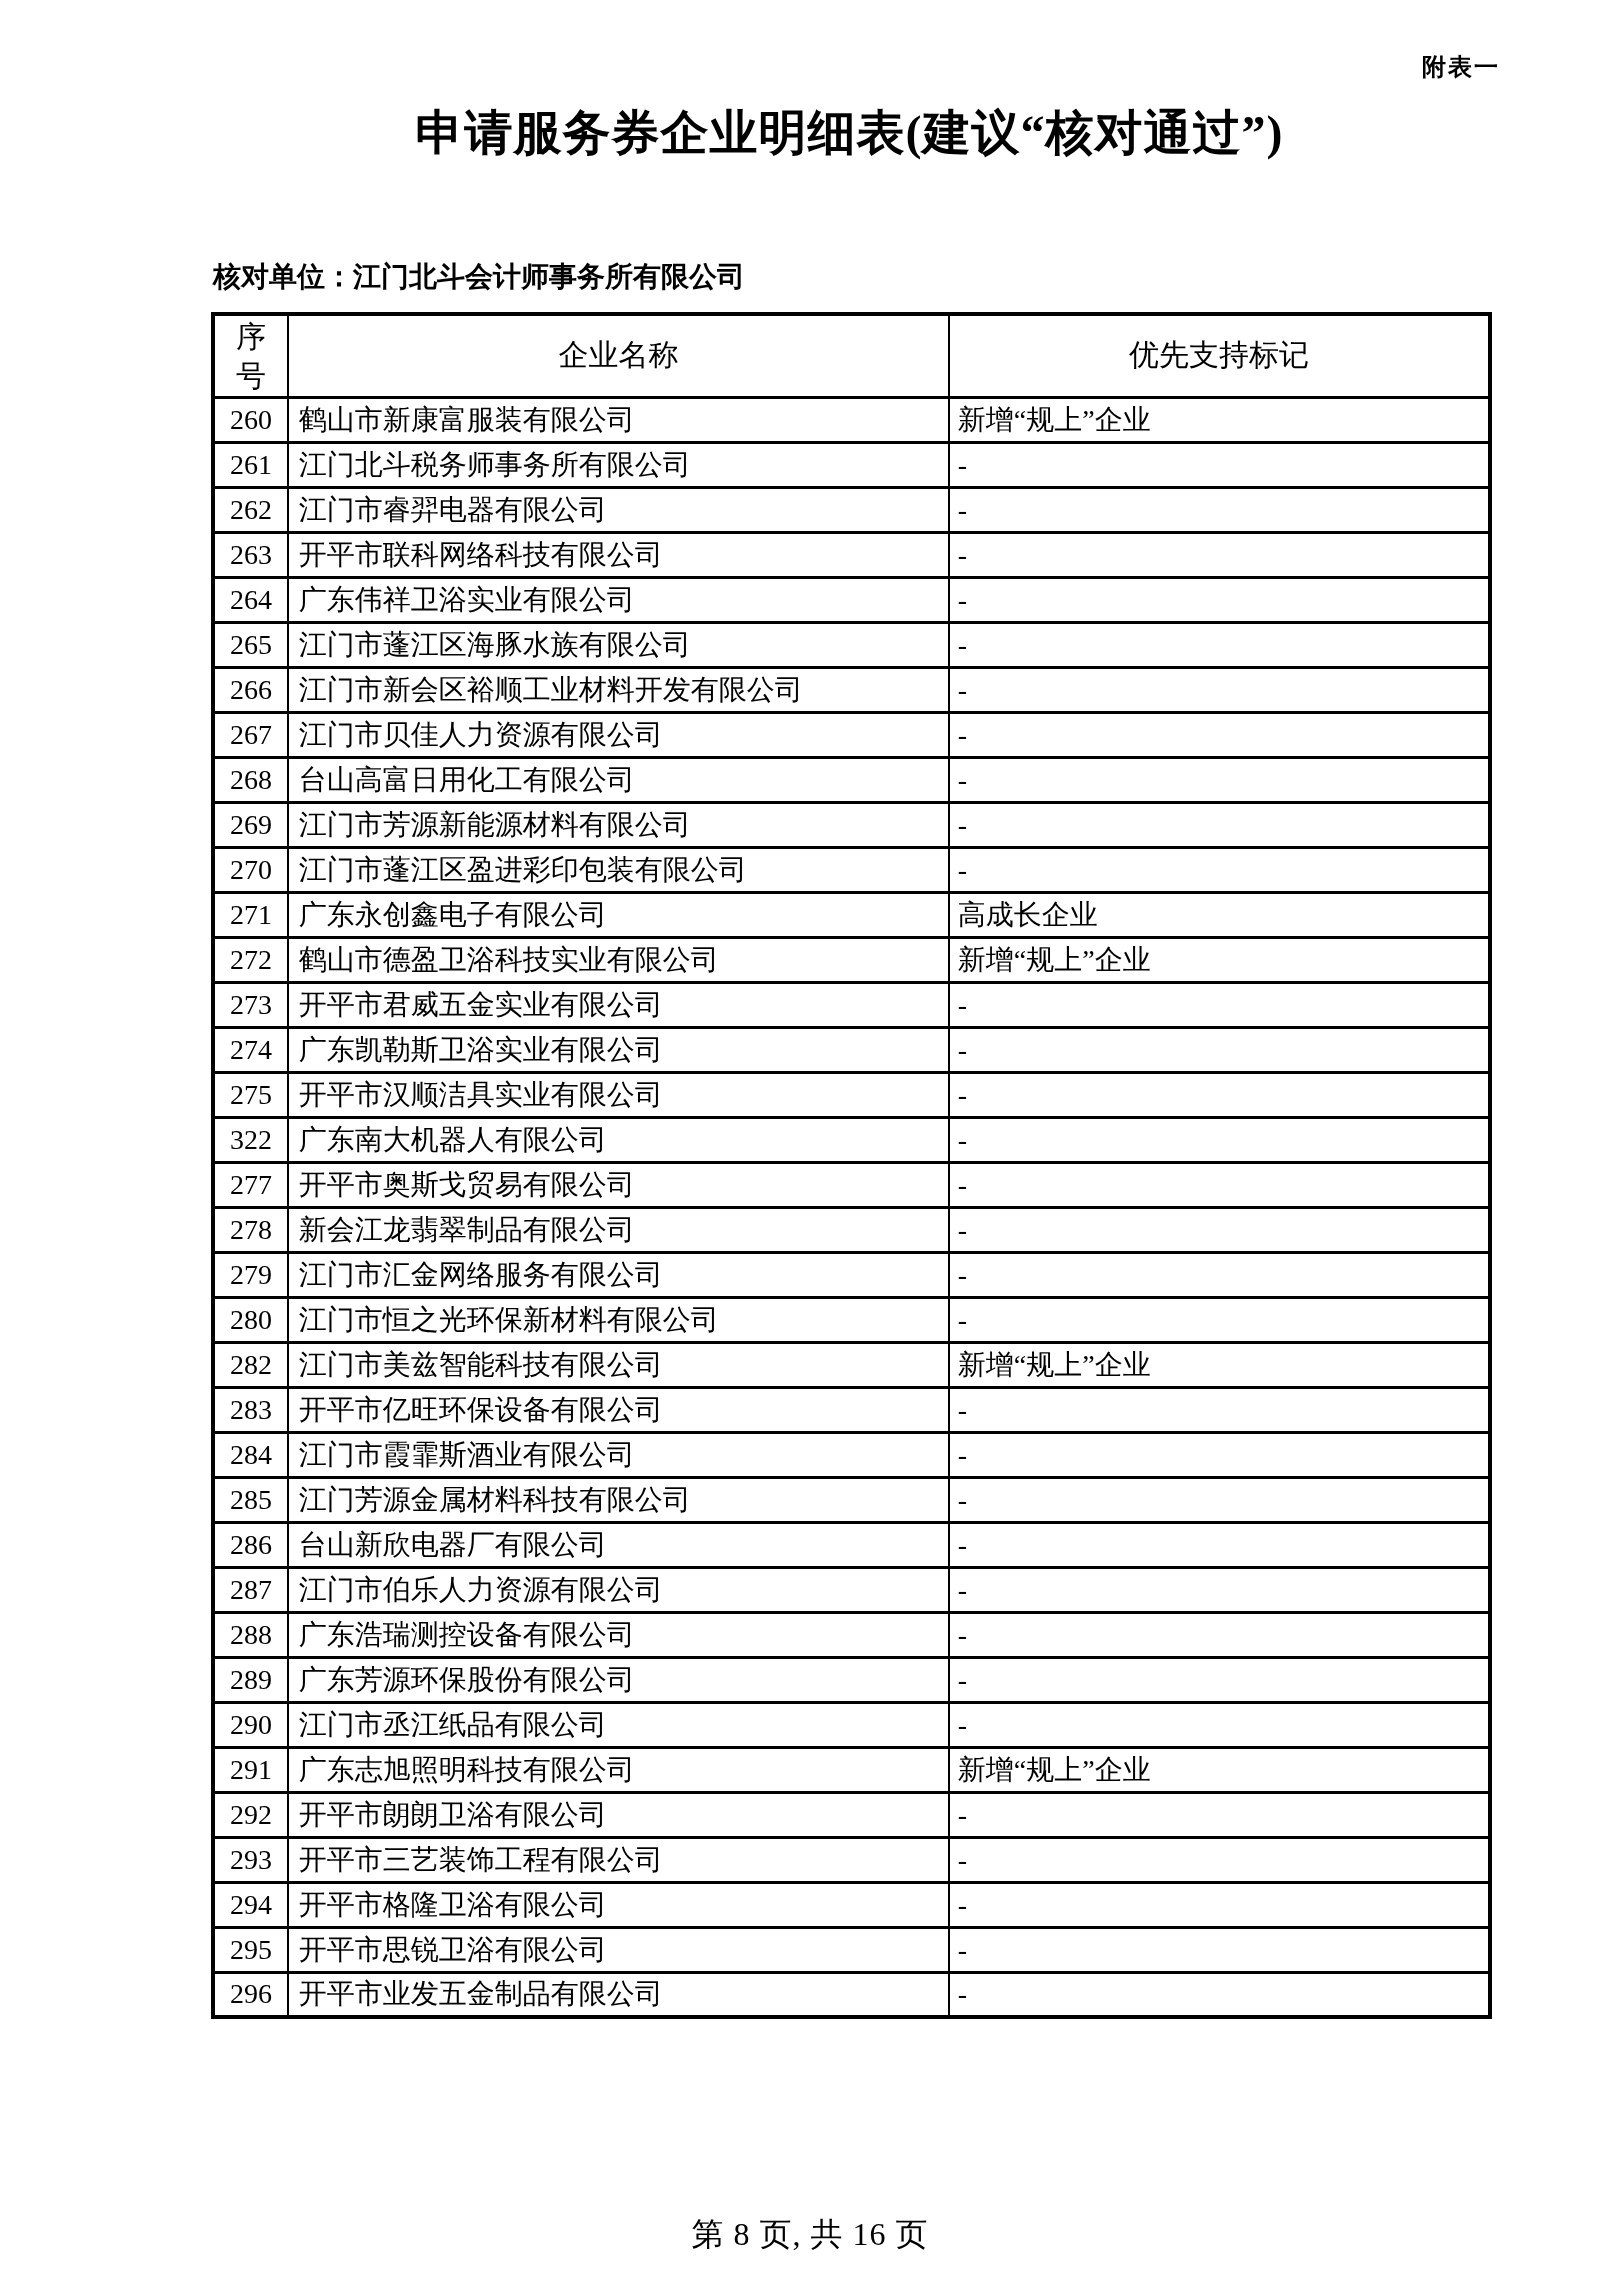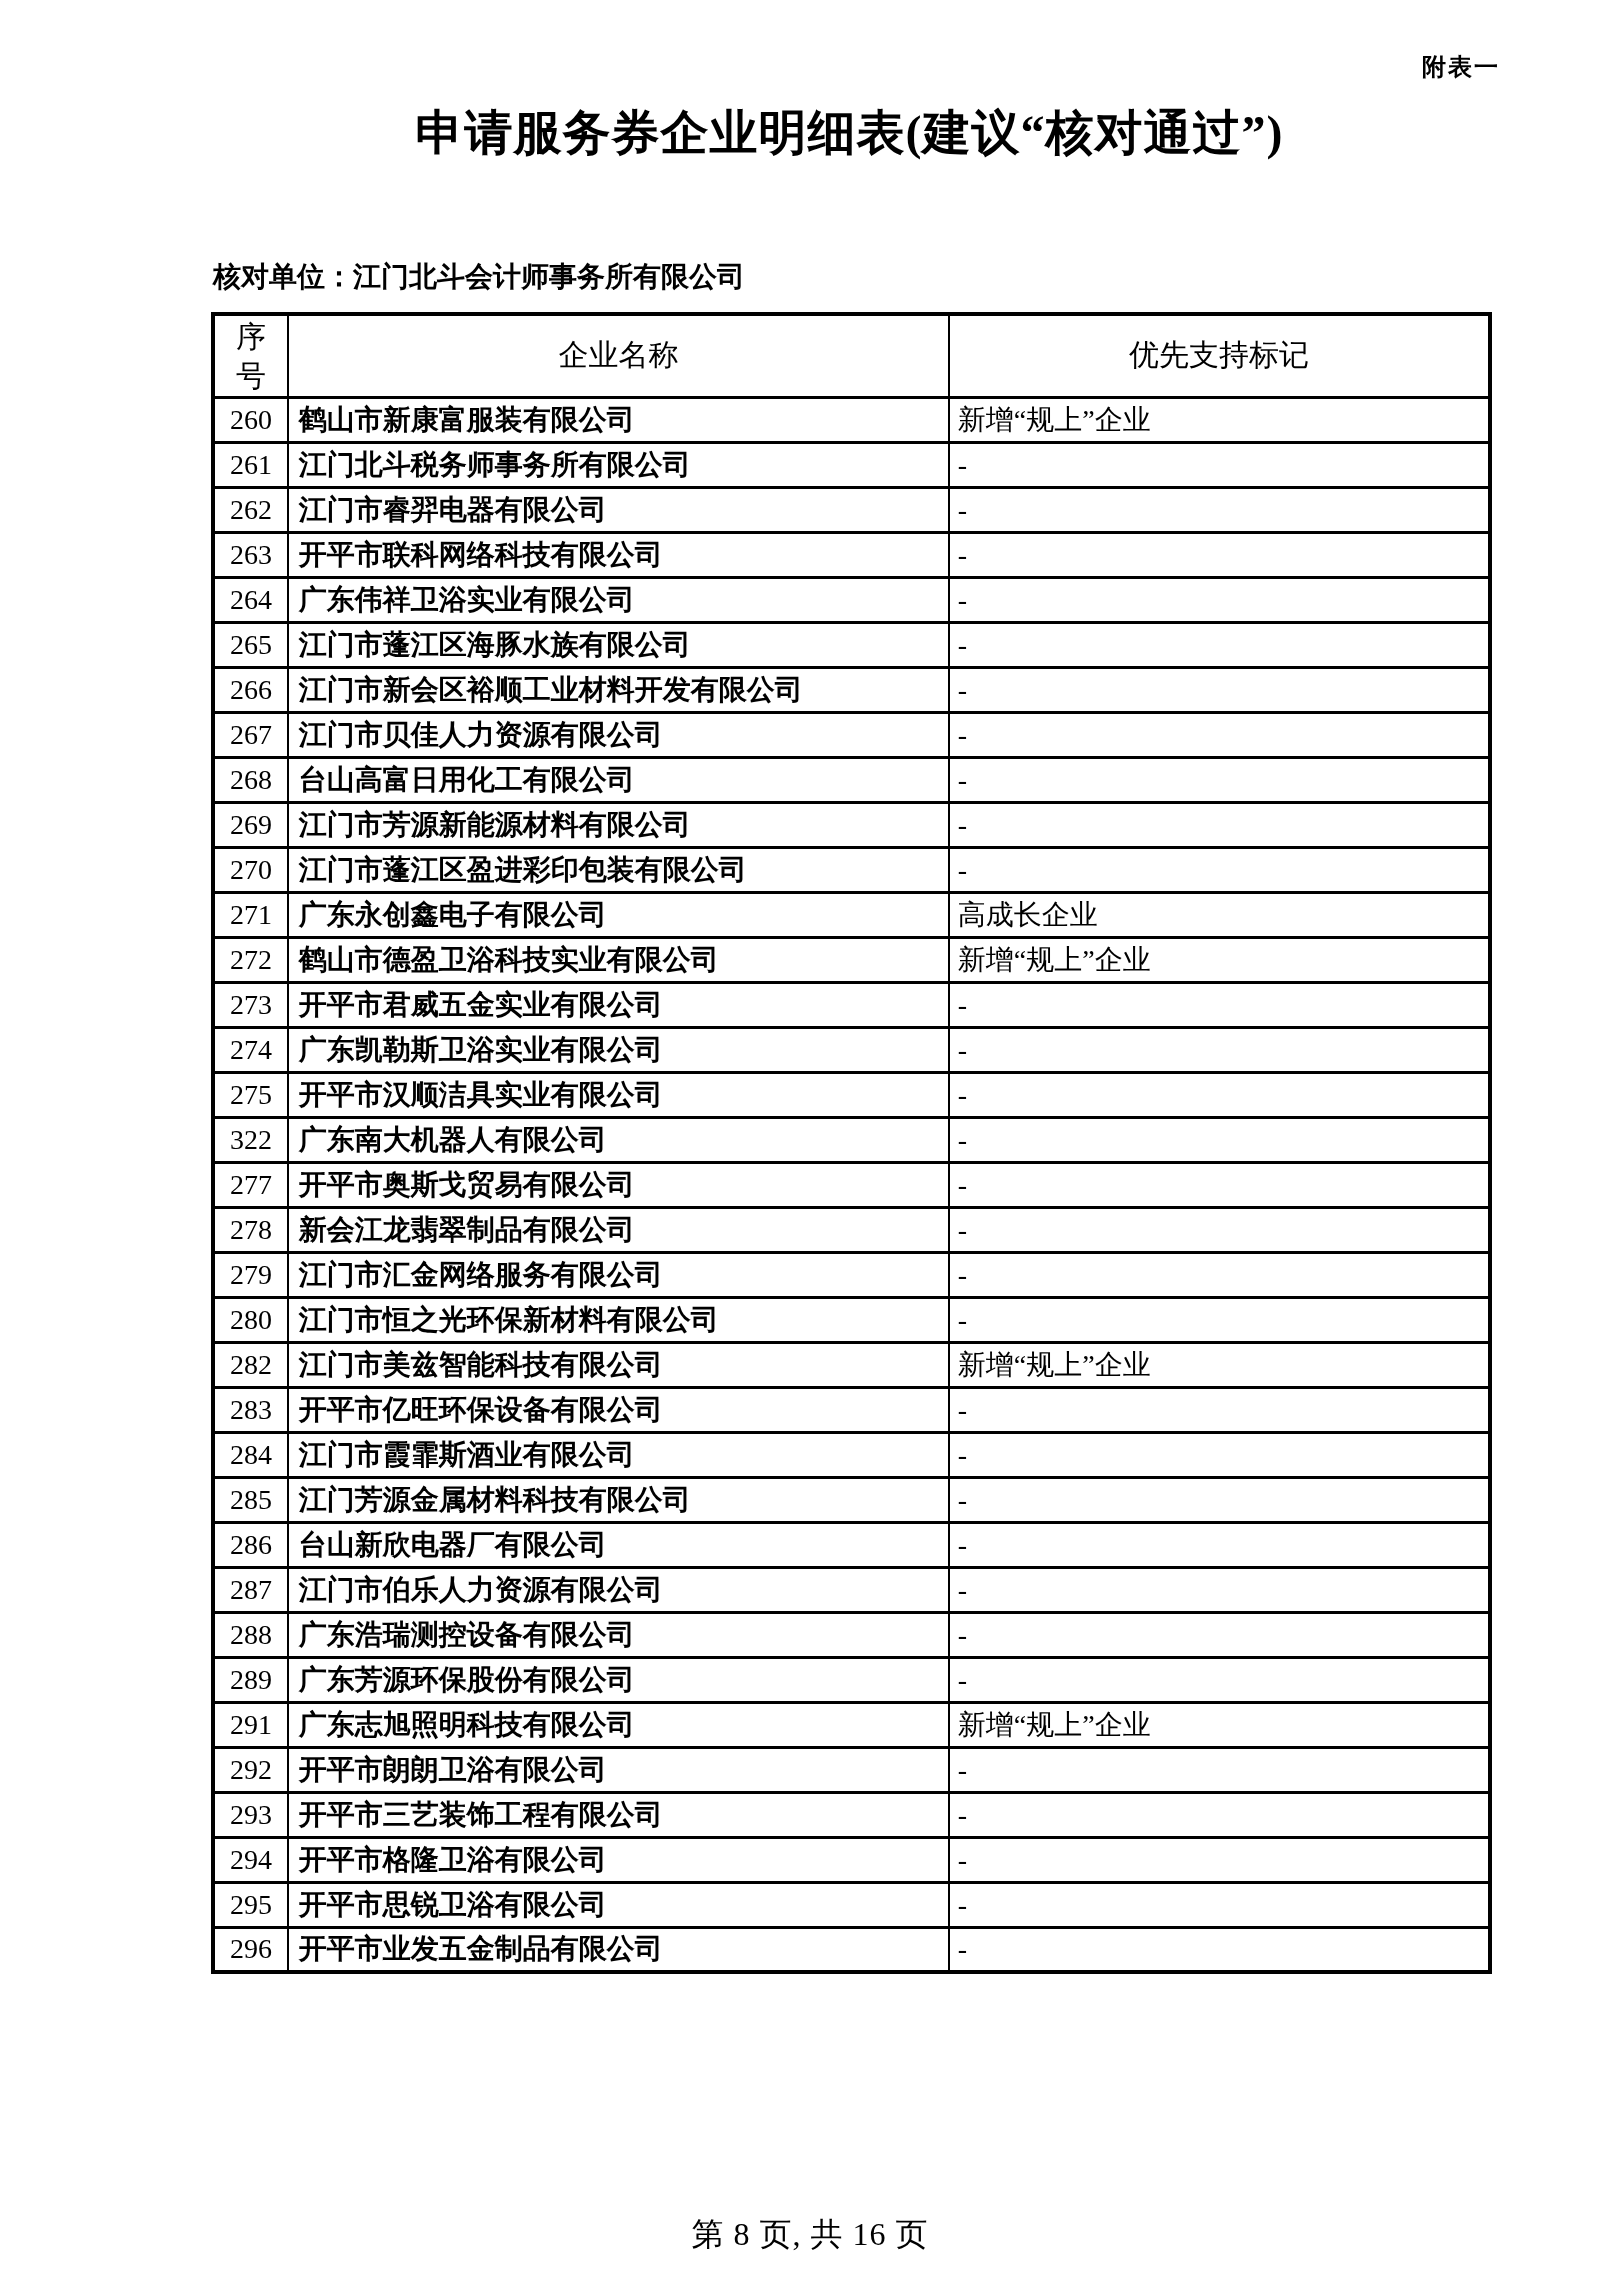--- a/index.html
+++ b/index.html
@@ -70,21 +70,21 @@
     word-break: break-all;
     white-space: normal;
     line-height: 1.3;
   }
   .company-table td {
     height: 45px;
     font-size: 28px;
     line-height: 1;
   }
   td.cell-index { text-align: center; }
-  td.cell-company { text-align: left; padding-left: 9.8px; font-weight: bold; }
+  td.cell-company { text-align: left; padding-left: 9.8px; }
   td.cell-mark { text-align: left; padding-left: 7.8px; }
   .page-footer {
     position: absolute;
     top: 2213px;
     left: 0;
     width: 100%;
     text-align: center;
     font-size: 32px;
     letter-spacing: 1px;
   }
@@ -284,20 +284,25 @@
     <td class="cell-company">广东浩瑞测控设备有限公司</td>
     <td class="cell-mark">-</td>
   </tr>
 
   <tr>
     <td class="cell-index">289</td>
     <td class="cell-company">广东芳源环保股份有限公司</td>
     <td class="cell-mark">-</td>
   </tr>
 
+  <tr>
+    <td class="cell-index">290</td>
+    <td class="cell-company">江门市丞江纸品有限公司</td>
+    <td class="cell-mark">-</td>
+  </tr>
 
   <tr>
     <td class="cell-index">291</td>
     <td class="cell-company">广东志旭照明科技有限公司</td>
     <td class="cell-mark">新增“规上”企业</td>
   </tr>
 
   <tr>
     <td class="cell-index">292</td>
     <td class="cell-company">开平市朗朗卫浴有限公司</td>

